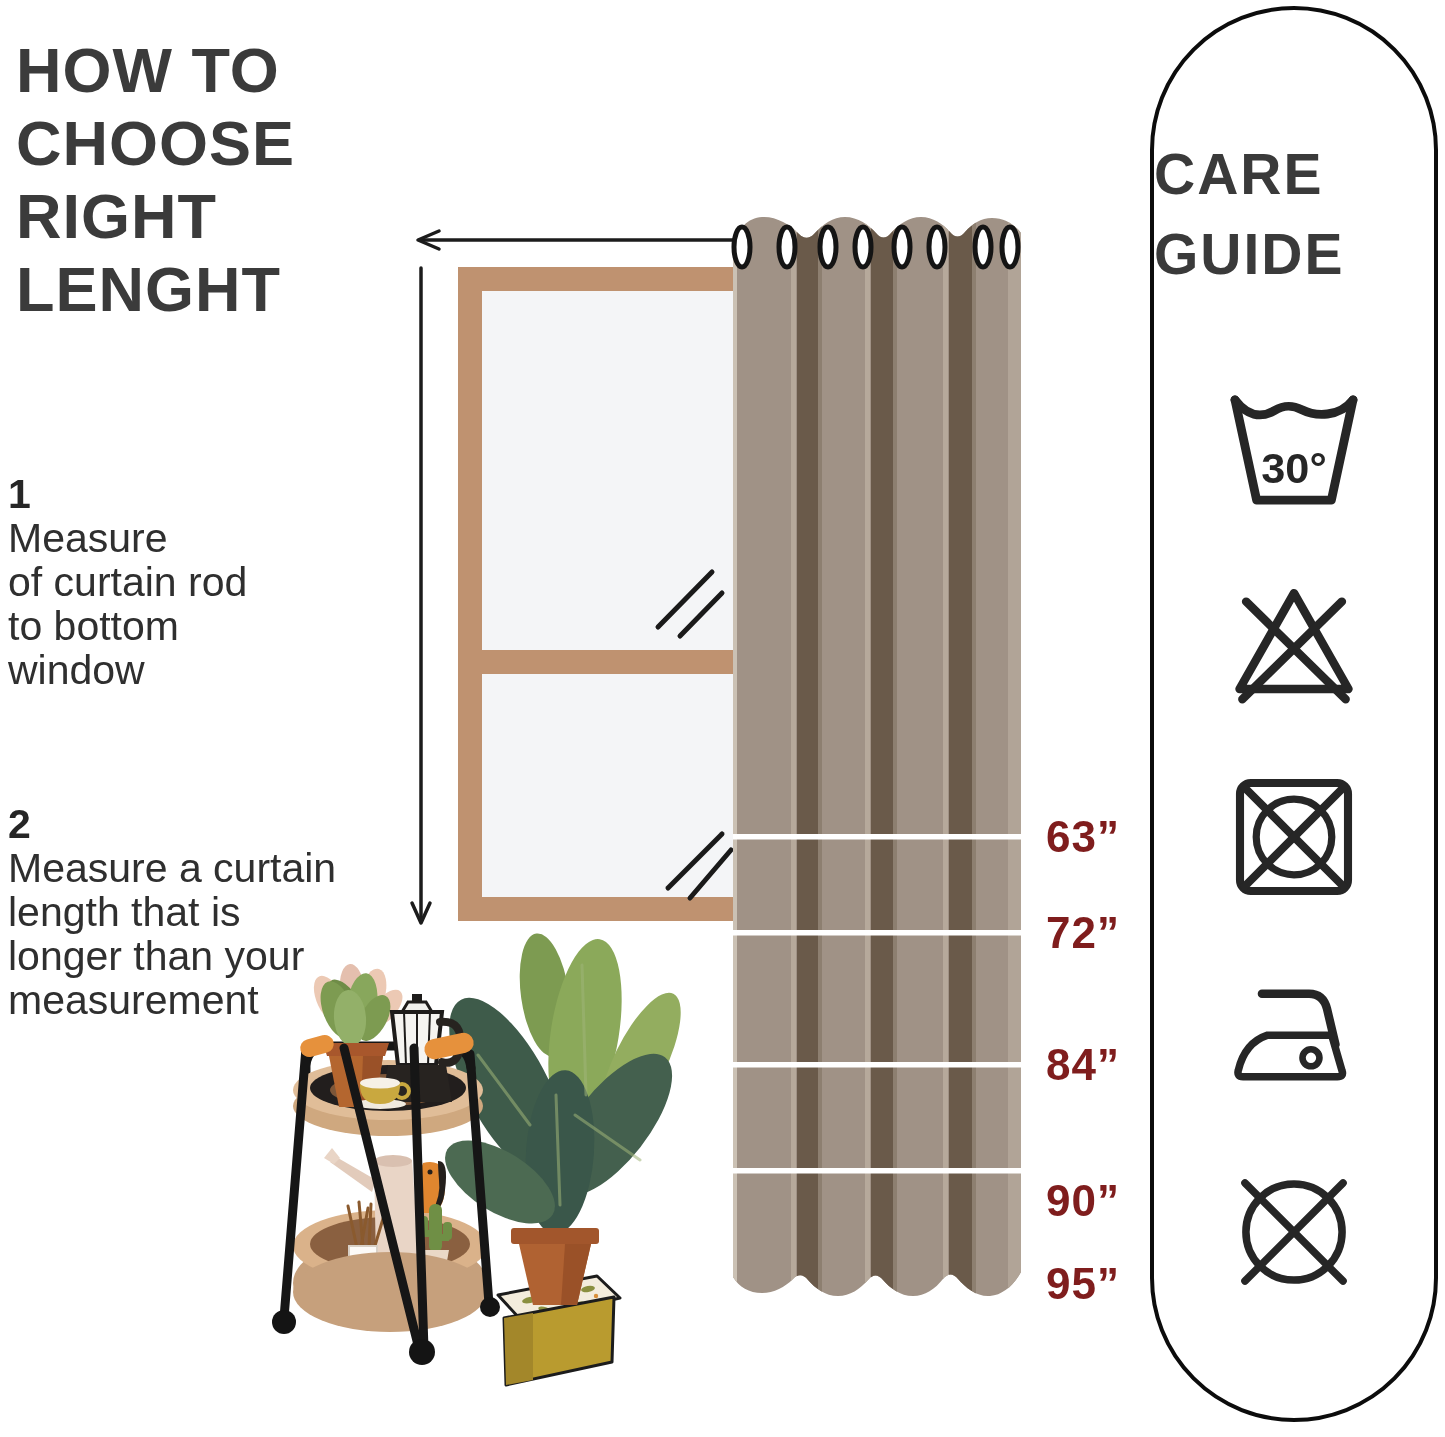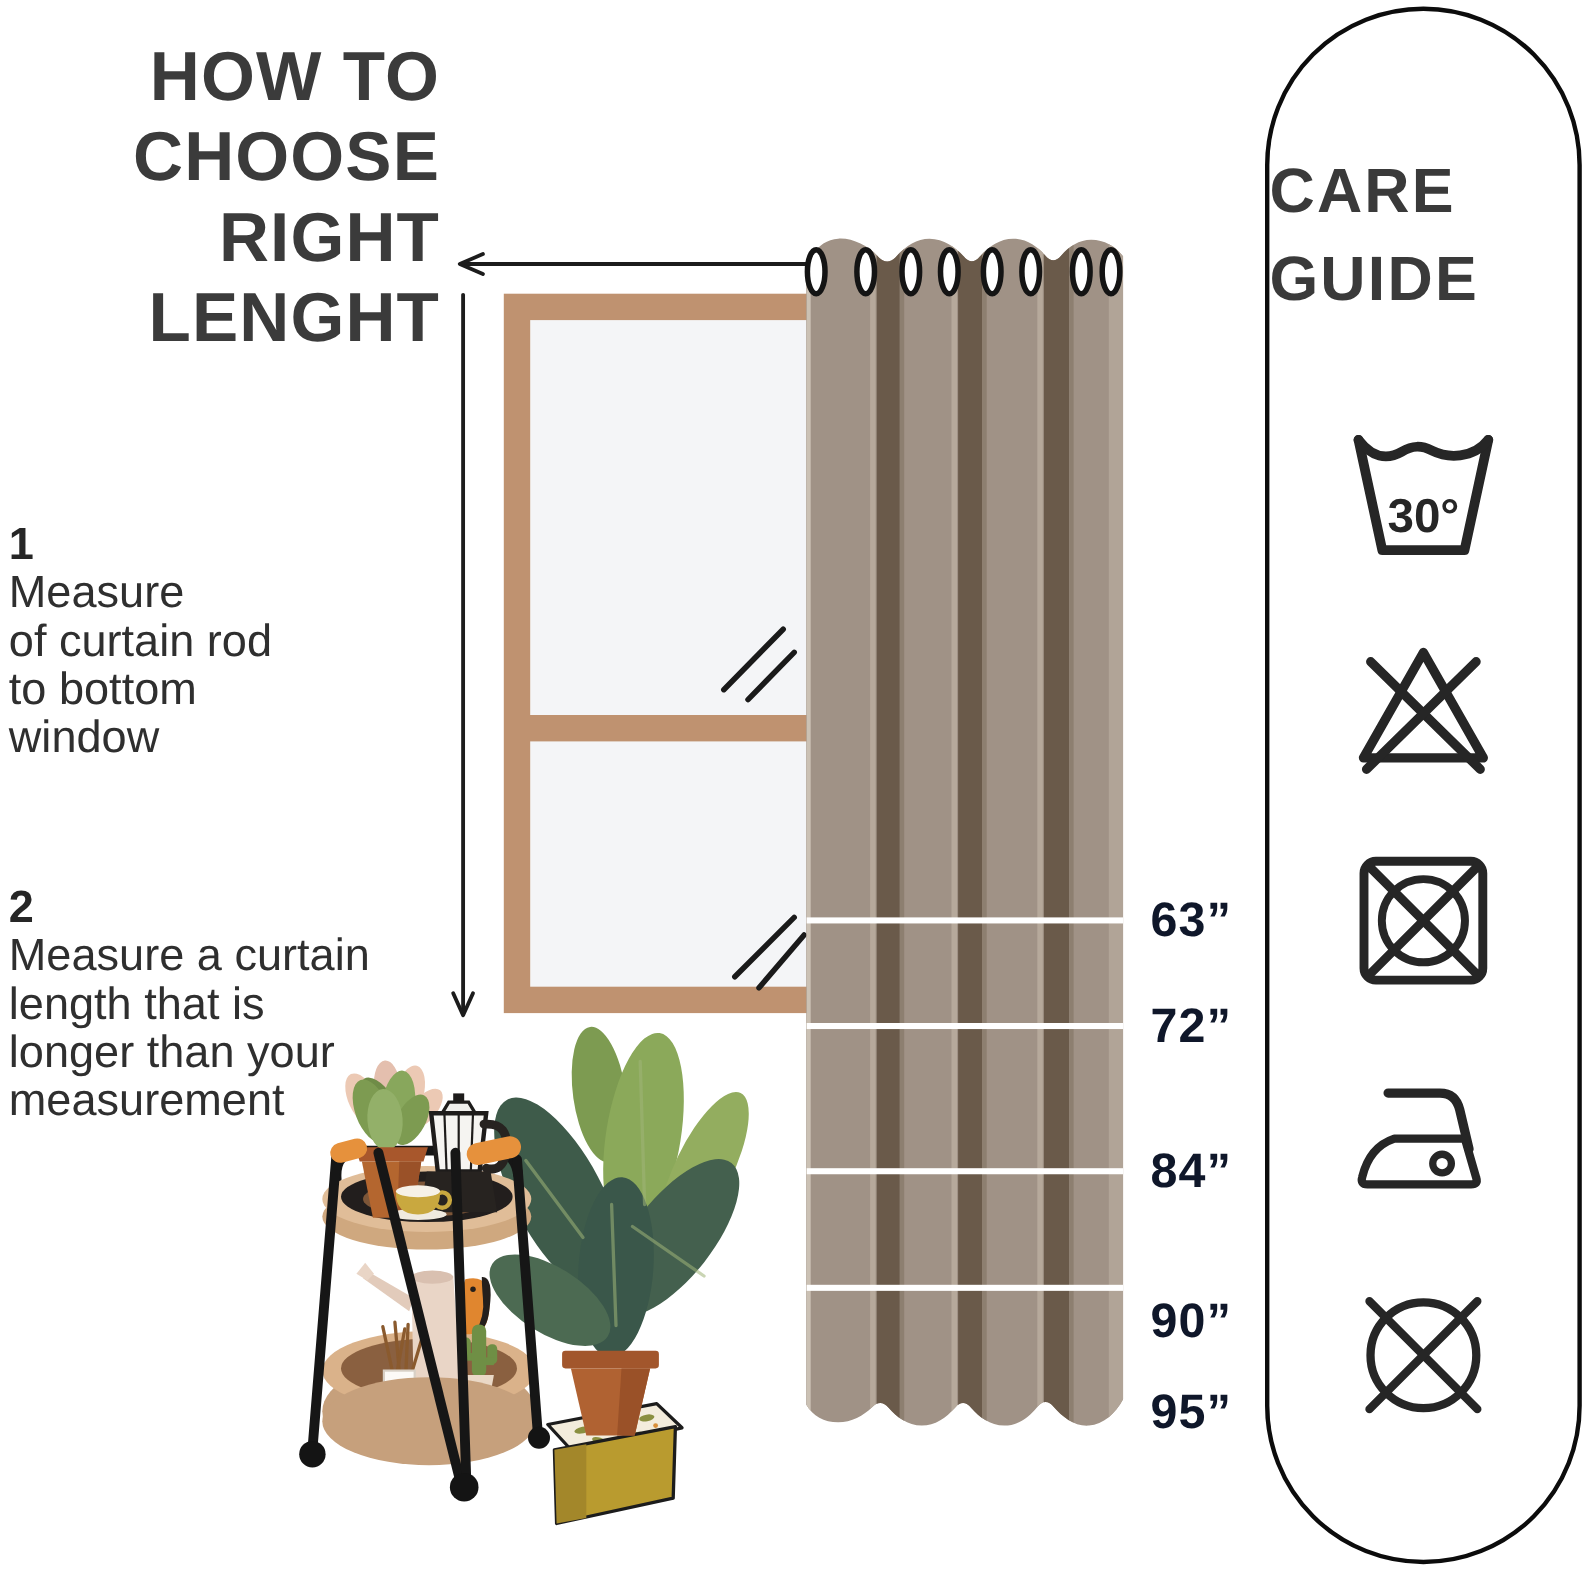--- a/index.html
+++ b/index.html
@@ -1,29 +1,29 @@
 <!DOCTYPE html>
 <html><head>
 <meta charset="utf-8">
 <style>
   html,body{margin:0;padding:0;background:#fff;}
   .canvas{position:relative;width:1445px;height:1437px;background:#ffffff;overflow:hidden;
           font-family:"Liberation Sans", sans-serif;}
   
-  .page-title{position:absolute;left:0;top:34px;width:400px;
-      font-size:63px;font-weight:700;line-height:73px;letter-spacing:1px;color:#3b3b3b;text-align:right;}
+  .page-title{position:absolute;left:16px;top:34px;width:400px;
+      font-size:63px;font-weight:700;line-height:73px;letter-spacing:1px;color:#3b3b3b;}
   .step{position:absolute;left:8px;width:360px;font-size:41px;font-weight:300;
       line-height:44px;color:#2f2f2f;}
   .step .num{font-weight:700;color:#262626;}
   .step-one{top:472px;}
   .step-two{top:802px;}
   
   .diagram-svg{position:absolute;left:0;top:0;width:1445px;height:1437px;}
   .len-label{position:absolute;left:1046px;width:110px;font-size:44px;font-weight:700;
-      color:#0f172a;letter-spacing:1px;}
+      color:#7f1d1d;letter-spacing:1px;}
   
   .care-panel{position:absolute;left:1150px;top:6px;width:288px;height:1416px;
       box-sizing:border-box;border:4px solid #0c0c0c;border-radius:150px;background:#fff;}
   .care-title{position:absolute;top:124px;left:0;width:100%;text-align:left;
       font-size:57px;font-weight:700;letter-spacing:2px;line-height:80px;color:#3a3a3a;}
   .care-icon{position:absolute;left:50%;transform:translateX(-50%);}
   .ci-wash{top:382px;text-align:center;}
   .ci-bleach{top:570px;}
   .ci-tumble{top:764px;}
   .ci-iron{top:974px;}

